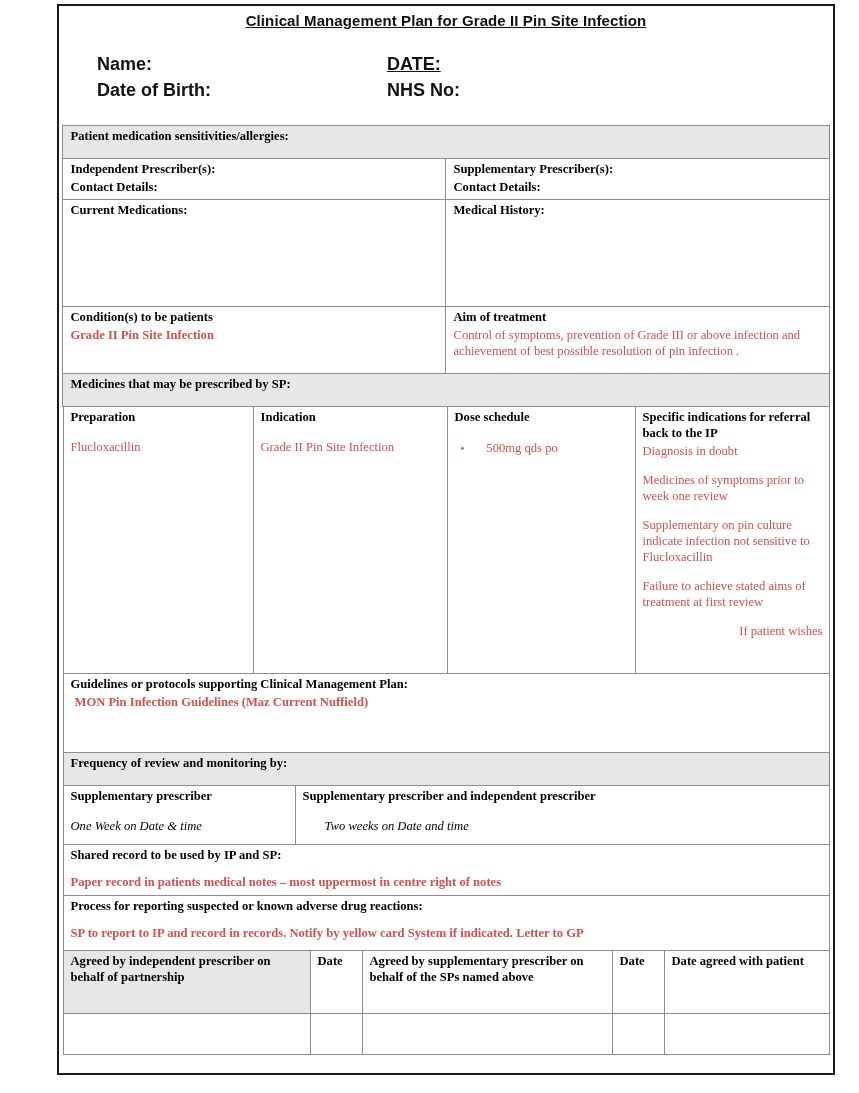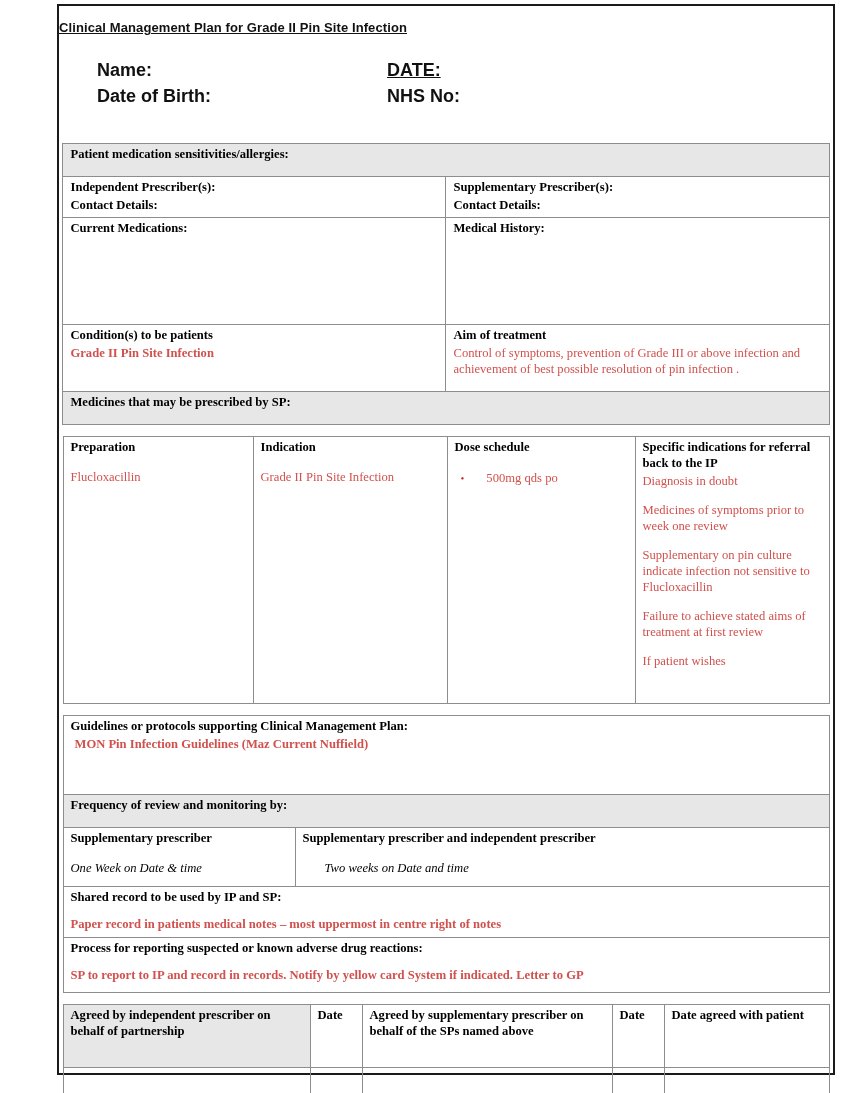--- a/index.html
+++ b/index.html
@@ -31,26 +31,27 @@
   #page-sheet::before{
     content:"";
     position:absolute;
     left:-2px; right:-2px; top:0;
     height:2px;
     background:#1a1a1a;
   }
 
   
   .doc-title {
+    text-align: center;
     font-family: "Liberation Sans", sans-serif;
     font-weight: bold;
-    font-size: 13px;
+    font-size: 15px;
     letter-spacing: .1px;
     text-decoration: underline;
-    margin-top: 16px;
+    margin-top: 8px;
     color: #111;
   }
 
   .patient-header {
     margin: 23px 0 0 0;
     padding: 0 0 0 38px;
     font-family: "Liberation Sans", sans-serif;
     font-weight: bold;
     font-size: 18px;
     line-height: 1.42;
@@ -59,41 +60,41 @@
   .ph-row { display: flex; }
   .ph-left  { width: 290px; }
   .ph-right { width: 300px; }
   .u { text-decoration: underline; }
 
   
   .tbl {
     border-collapse: collapse;
     table-layout: fixed;
     width: 766px;
-    margin: 12px auto;
+    margin: 0 auto;
     font-size: 12.6px;
   }
   .tbl td {
     border: 1px solid #8d8d8d;
     vertical-align: top;
     padding: 3px 6px 3px 7px;
     line-height: 1.27;
   }
   .bold   { font-weight: bold; }
   .red    { color: #d0514d; }
   .redb   { color: #d0514d; font-weight: bold; }
   .shade  { background: #e7e7e7; }
   .ital   { font-style: italic; }
 
   
   .blk { margin: 0; }
   .blk + .blk { margin-top: 2px; }
 
   .ref-item { margin: 0 0 13px 0; }
-  .ref-item:last-child { margin-bottom: 0; }
+  .ref-item:last-child { margin-bottom: 0; text-align: right; }
 
   .dose-line {
     display: flex;
     gap: 22px;
     padding-left: 6px;
     margin-top: 15px;
   }
   .dose-bullet {
     color: #c0392b;
     font-size: 11px;

